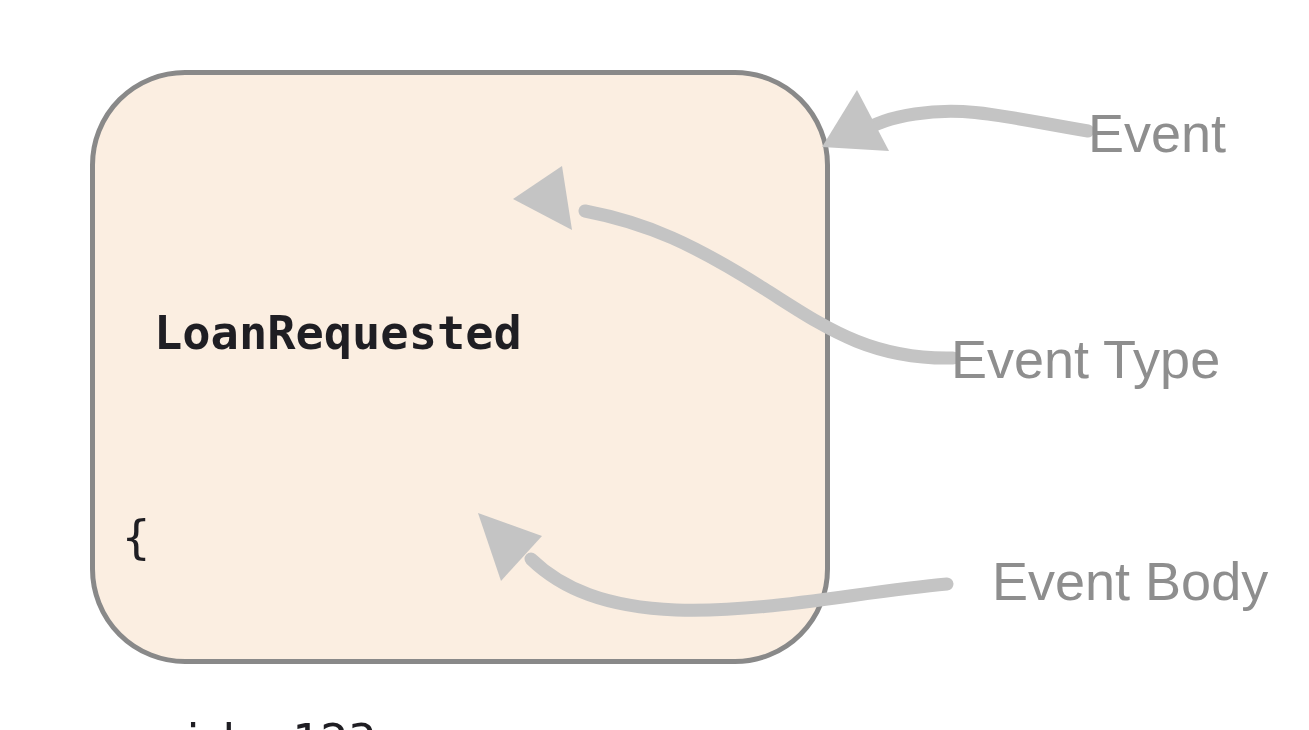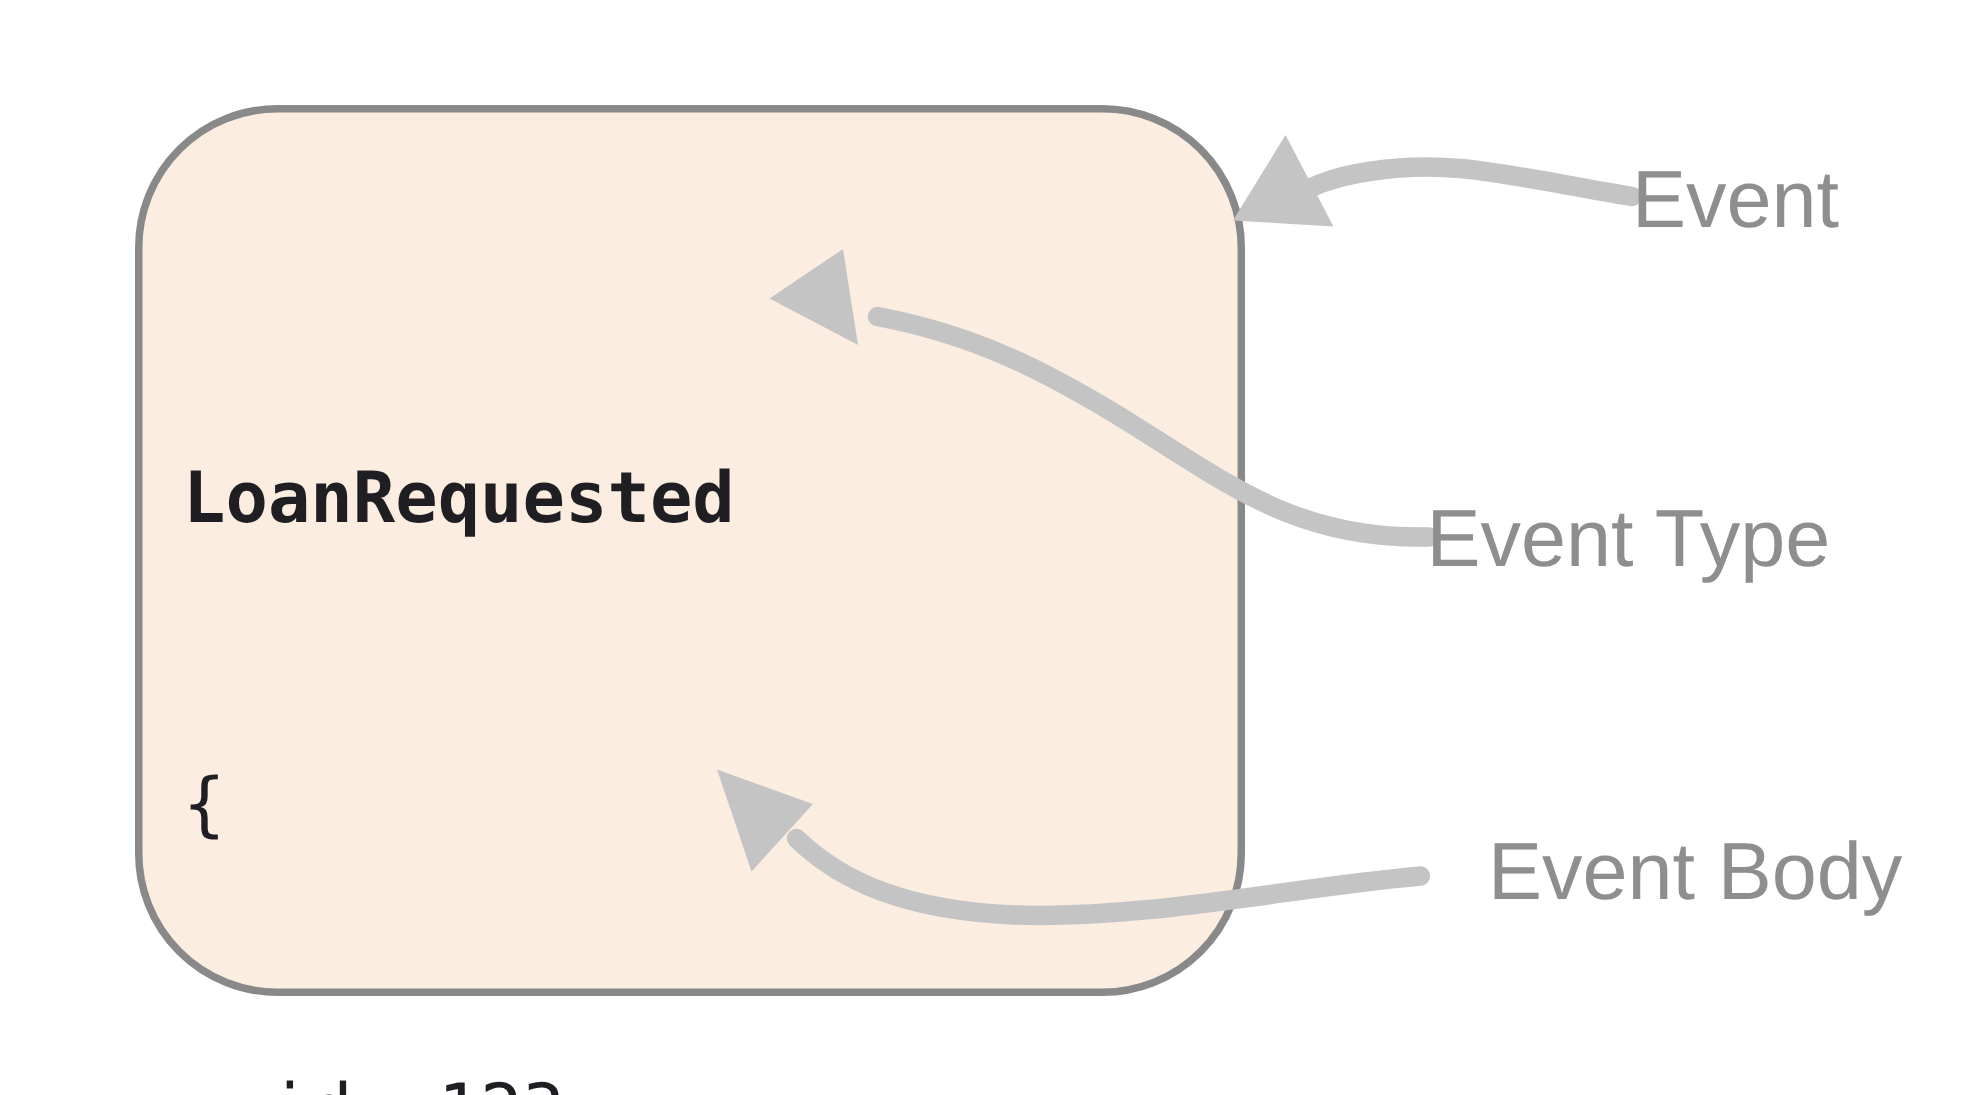--- a/index.html
+++ b/index.html
@@ -22,21 +22,21 @@
   }
 
   .code-block{
     position:absolute;left:122px;top:163px;
     font-family:"DejaVu Sans Mono","Liberation Mono",monospace;
     font-size:47px;line-height:68px;
     color:var(--code-text);
     white-space:pre;
   }
   .code-line{white-space:pre;height:68px;}
-  .code-title{font-weight:bold;}
+  .code-title{font-weight:bold;margin-left:32px;}
 
   .label{
     position:absolute;
     font-family:"Liberation Sans","DejaVu Sans",sans-serif;
     font-size:54px;line-height:54px;
     color:var(--label-text);
     white-space:nowrap;
   }
   .label-event{left:1088px;top:106px;}
   .label-event-type{left:951px;top:332px;}

